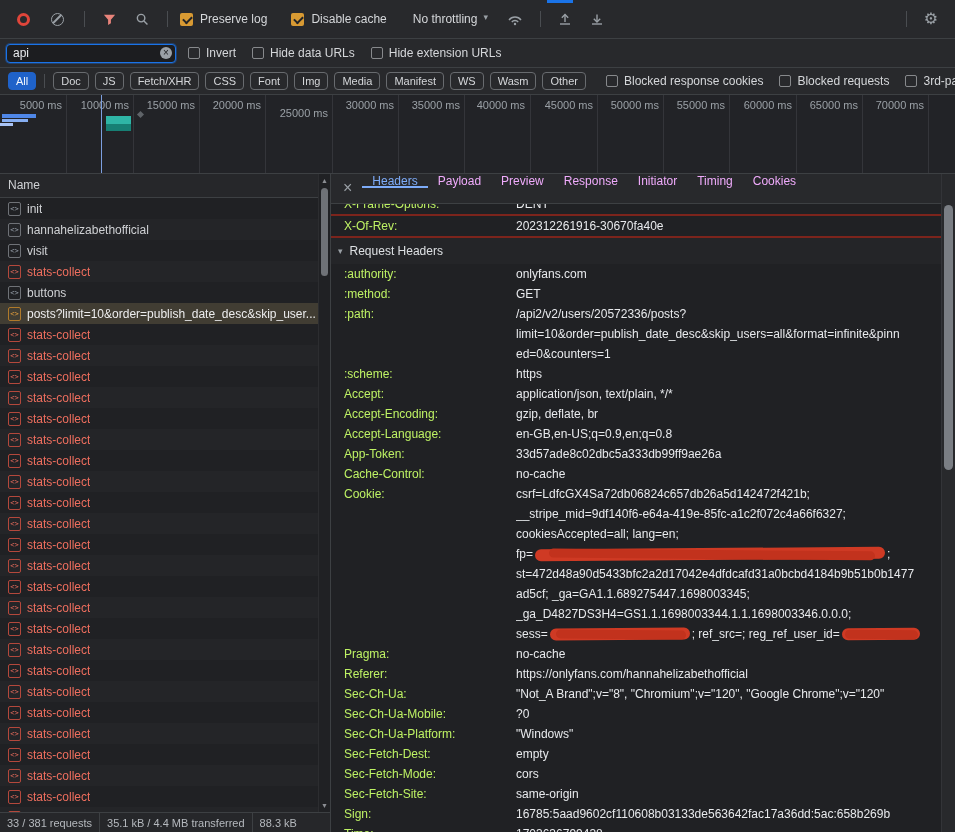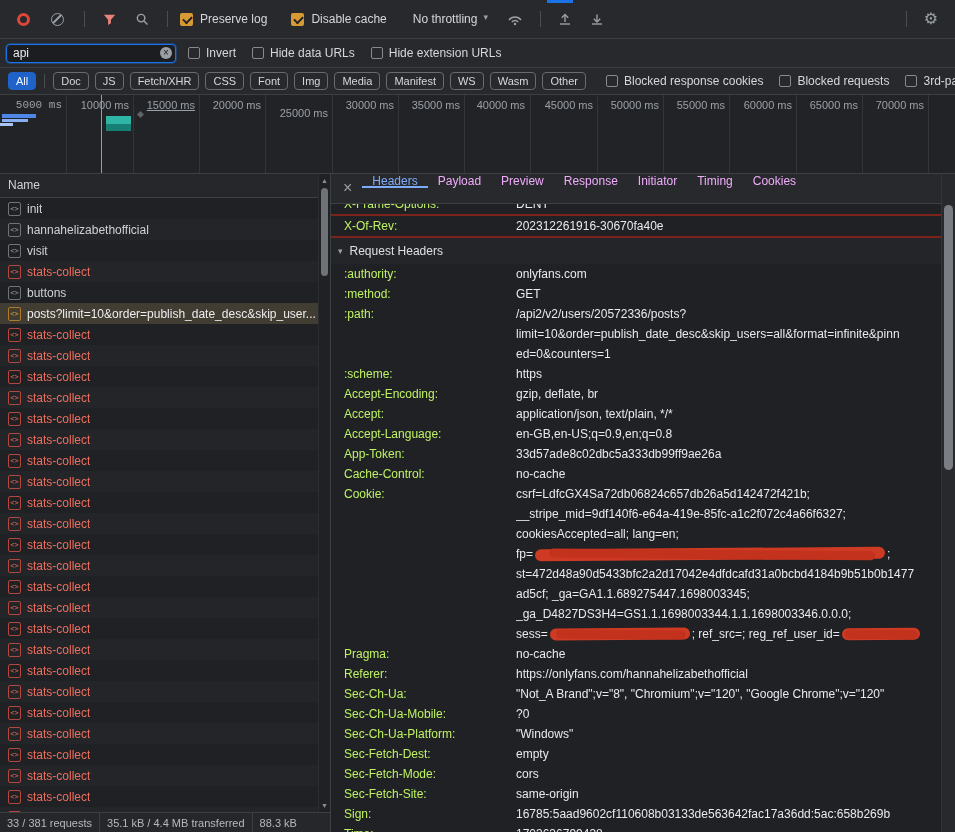--- a/index.html
+++ b/index.html
@@ -213,25 +213,25 @@
         <label class="cblabel">
           <span class="cbe"></span>
           <span>3rd-party requests</span>
         </label>
       </span>
   </div>
 
   <div class="overview">
     <div>
         <div class="gridline" style="left: 66px;"></div>
-        <div class="tick" style="left: 4px; font-family: Liberation Mono, monospace;">5000 ms</div>
+        <div class="tick" style="left: 4px;">5000 ms</div>
         <div class="gridline" style="left: 133px;"></div>
         <div class="tick" style="left: 71px;">10000 ms</div>
         <div class="gridline" style="left: 199px;"></div>
-        <div class="tick" style="left: 137px; text-decoration: underline;">15000 ms</div>
+        <div class="tick" style="left: 137px;">15000 ms</div>
         <div class="gridline" style="left: 265px;"></div>
         <div class="tick" style="left: 203px;">20000 ms</div>
         <div class="gridline" style="left: 332px;"></div>
         <div class="tick" style="left: 270px; margin-top: 8px;">25000 ms</div>
         <div class="gridline" style="left: 398px;"></div>
         <div class="tick" style="left: 336px;">30000 ms</div>
         <div class="gridline" style="left: 464px;"></div>
         <div class="tick" style="left: 402px;">35000 ms</div>
         <div class="gridline" style="left: 530px;"></div>
         <div class="tick" style="left: 467px;">40000 ms</div>
@@ -450,29 +450,29 @@
                 <div class="vline">ed=0&amp;counters=1</div>
               </div>
             </div>
             <div class="hrow">
               <div class="hname">:scheme:</div>
               <div class="hval">
                 <div class="vline">https</div>
               </div>
             </div>
             <div class="hrow">
+              <div class="hname">Accept:</div>
+              <div class="hval">
+                <div class="vline">application/json, text/plain, */*</div>
+              </div>
+            </div>
+            <div class="hrow">
               <div class="hname">Accept-Encoding:</div>
               <div class="hval">
                 <div class="vline">gzip, deflate, br</div>
-              </div>
-            </div>
-            <div class="hrow">
-              <div class="hname">Accept:</div>
-              <div class="hval">
-                <div class="vline">application/json, text/plain, */*</div>
               </div>
             </div>
             <div class="hrow">
               <div class="hname">Accept-Language:</div>
               <div class="hval">
                 <div class="vline">en-GB,en-US;q=0.9,en;q=0.8</div>
               </div>
             </div>
             <div class="hrow">
               <div class="hname">App-Token:</div>

